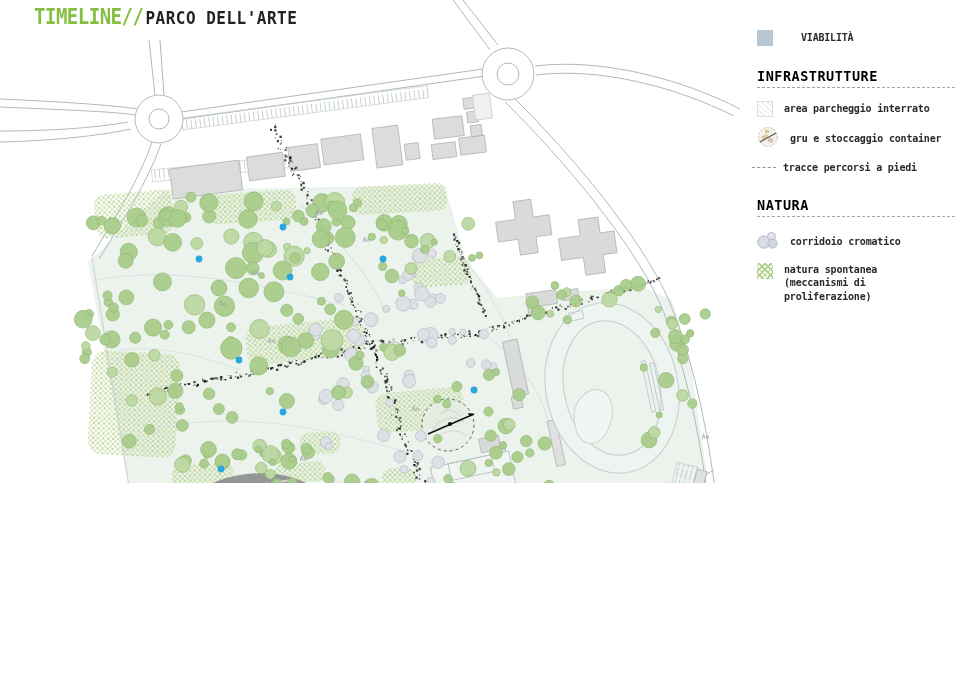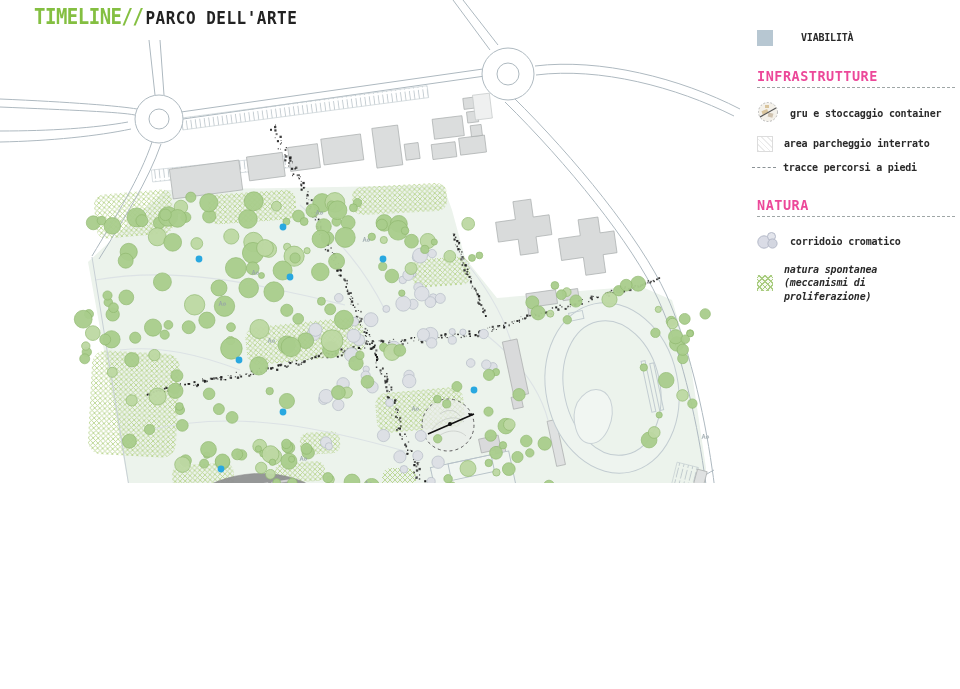--- a/index.html
+++ b/index.html
@@ -8,23 +8,23 @@
   svg#map{position:absolute;left:0;top:0;}
   
   .title{position:absolute;left:34px;top:4px;display:flex;align-items:baseline;gap:2px;
          transform:scaleY(1.12);transform-origin:left top;white-space:nowrap;}
   .title .brand{font-size:19px;font-weight:bold;letter-spacing:-0.5px;}
   .title .name{font-size:16px;font-weight:bold;letter-spacing:0.5px;color:#222;}
   
   .legend{position:absolute;left:757px;top:30px;width:200px;color:#222;}
   .leg-row{display:flex;align-items:center;gap:28px;margin-bottom:11px;}
   .leg-item{display:flex;align-items:center;gap:11px;margin-bottom:9px;}
-  .leg-item.top{align-items:center;font-style:italic;}
+  .leg-item.top{align-items:flex-start;}
   .leg-label{font-size:10px;font-weight:bold;letter-spacing:-0.2px;color:#2a2a2a;white-space:pre-line;line-height:1.35;}
-  .leg-h{font-size:13.5px;font-weight:bold;letter-spacing:0.5px;color:#ec4899;margin:22px 0 3px 0;}
+  .leg-h{font-size:13.5px;font-weight:bold;letter-spacing:0.5px;color:#000000;margin:22px 0 3px 0;}
   .leg-sep{border-top:1.5px dashed #9fa6a6;margin:0 0 13px 0;width:198px;}
   .sw{flex:0 0 auto;display:inline-block;}
   .sw-big{width:16px;height:16px;}
   .sw-viab{background:#b7c7d2;}
   .sw-edif{background:#e9eceb;border:1px solid #d6dad9;}
   .sw-parch{width:14px;height:14px;border:1px solid #dcdcdc;
      background:repeating-linear-gradient(45deg,#ececec 0 1px,transparent 1px 4px);}
   .sw-macadam{width:13px;height:13px;
      background:repeating-conic-gradient(#222 0% 25%,#f8f8f8 0% 50%) 0 0/3.2px 3.2px;}
   .dash-line{width:24px;height:0;border-top:1.5px dashed #8b9296;}
@@ -1336,34 +1336,34 @@
 <aside class="legend">
   <div class="leg-row">
     <span class="sw sw-big sw-viab" style="background: rgb(183, 199, 210);"></span>
     <span class="leg-label">VIABILITÀ</span>
   </div>
 
   <div class="leg-h">INFRASTRUTTURE</div>
   <div class="leg-sep"></div>
 
   <div class="leg-item">
+    <span class="sw sw-parch"></span>
+    <span class="leg-label">area parcheggio interrato</span>
+  </div>
+  <div class="leg-item">
     <span class="sw">
       <svg width="22" height="22" viewBox="0 0 22 22">
         <circle cx="11" cy="11" r="9.5" fill="#f4f1ea" stroke="#a9a9a9" stroke-width="0.8" stroke-dasharray="2,1.6"></circle>
         <rect x="5" y="9" width="6" height="4" fill="#d9c49c" transform="rotate(-20 8 11)"></rect>
         <rect x="11" y="12" width="5" height="4" fill="#cfc2ae" transform="rotate(15 13 14)"></rect>
         <rect x="8" y="4" width="4" height="3" fill="#d9c49c"></rect>
         <path d="M3,16 L19,7" stroke="#555" stroke-width="1.2"></path>
       </svg>
     </span>
     <span class="leg-label">gru e stoccaggio container</span>
-  </div>
-  <div class="leg-item">
-    <span class="sw sw-parch"></span>
-    <span class="leg-label">area parcheggio interrato</span>
   </div>
   <div class="leg-item">
     <span class="sw dash-line" style="margin-left:-5px"></span>
     <span class="leg-label" style="margin-left:-4px">tracce percorsi a piedi</span>
   </div>
 
   <div class="leg-h">NATURA</div>
   <div class="leg-sep"></div>
 
   <div class="leg-item">

